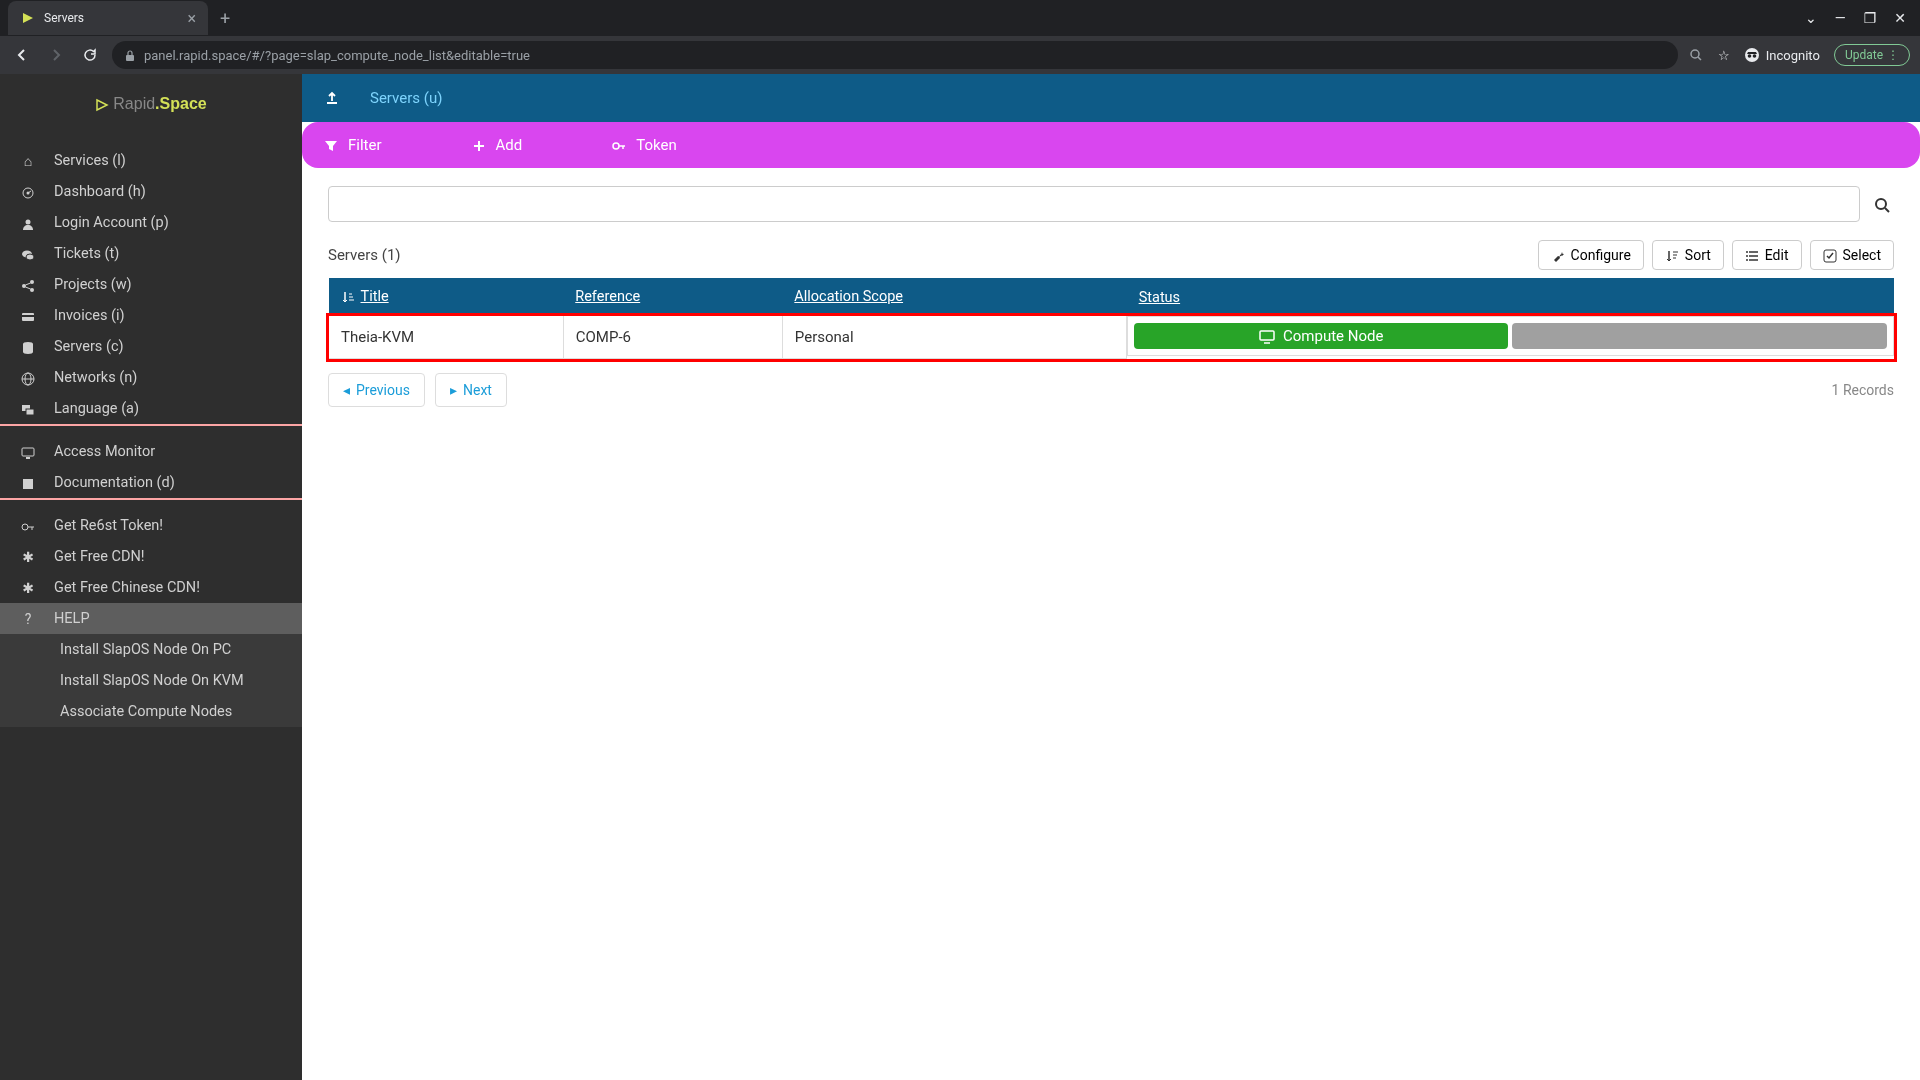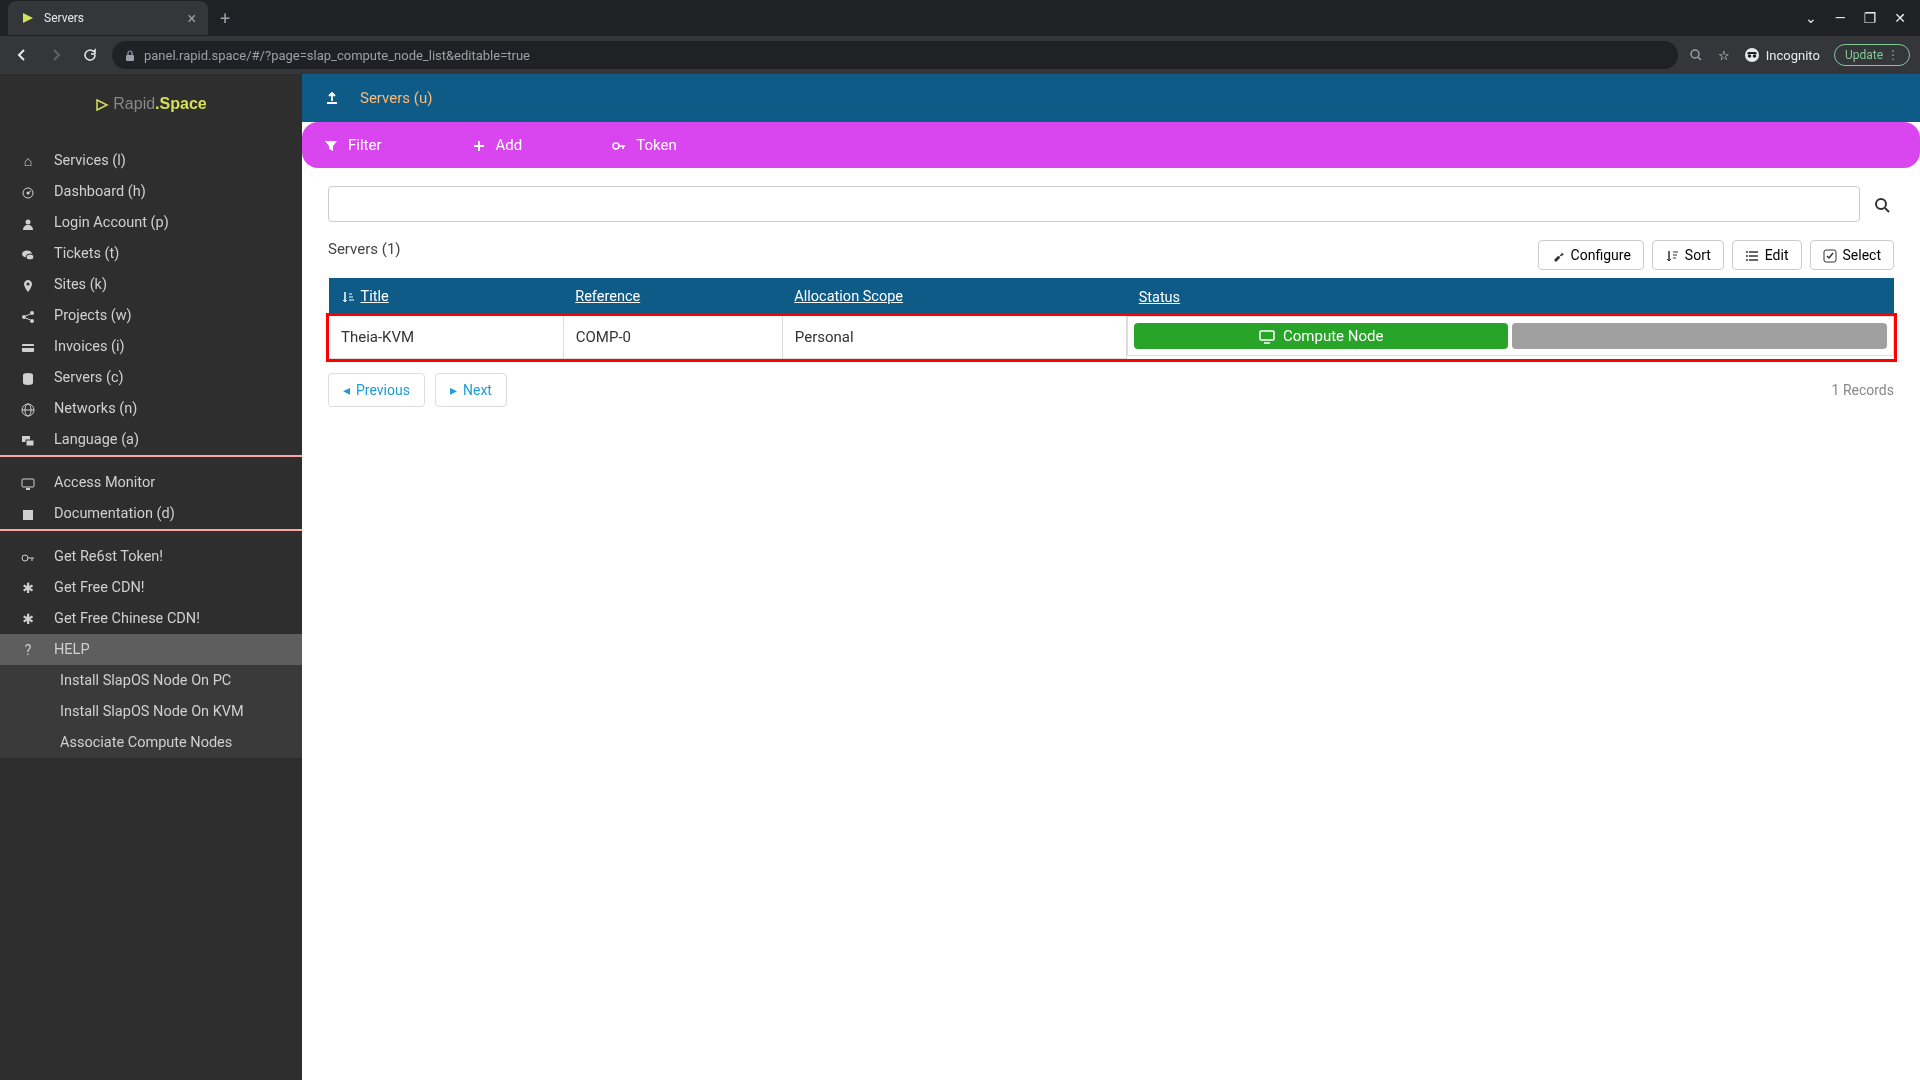--- a/index.html
+++ b/index.html
@@ -33,30 +33,30 @@
 .nav-section { padding-top: 10px; border-top: 1px solid transparent; }
 .nav-section.divided { border-top: 2px solid #fca5a5; }
 .nav-item { display: flex; align-items: center; gap: 16px; padding: 7px 18px; cursor: pointer; }
 .nav-item.sub { padding-left: 60px; background: #3a3a3a; }
 .nav-icon { width: 20px; text-align: center; font-size: 14px; }
 .help-block { background: #5e5e5e; }
 .help-header { display: flex; align-items: center; gap: 16px; padding: 7px 18px; }
 
 
 .main { flex: 1; display: flex; flex-direction: column; background: #fff; }
-.header-bar { background: #0e5b87; color: #fdba74; display: flex; align-items: center; height: 48px; padding: 0 22px; gap: 20px; font-size: 15px; }
+.header-bar { background: #0e5b87; color: #7dd3fc; display: flex; align-items: center; height: 48px; padding: 0 22px; gap: 30px; font-size: 15px; }
 .action-bar { background: #d946ef; color: #fff; display: flex; align-items: center; height: 46px; padding: 17px 22px; gap: 90px; font-size: 15px; border-radius: 16px; }
 .action-item { display: flex; align-items: center; gap: 10px; cursor: pointer; }
 
 .content { padding: 18px 26px; }
 .search-row { display: flex; gap: 10px; align-items: center; margin-bottom: 18px; }
 .search-input { flex: 1; height: 36px; border: 1px solid #ccc; border-radius: 4px; padding: 0 10px; font-size: 14px; }
 .search-btn { width: 24px; font-size: 16px; color: #333; cursor: pointer; text-align: center; }
 
-.table-header-row { display: flex; justify-content: space-between; margin-bottom: 4px; gap: 28px; }
+.table-header-row { display: flex; justify-content: space-between; align-items: center; margin-bottom: 4px; gap: 28px; }
 .table-title { color: #444; font-size: 15px; }
 .table-tools { display: flex; gap: 8px; }
 .tool-btn { border: 1px solid #ccc; border-radius: 4px; padding: 6px 12px; font-size: 14px; display: flex; align-items: center; gap: 6px; cursor: pointer; background: #fff; }
 
 .data-table { width: 100%; border-collapse: collapse; margin-top: 8px; }
 .data-table th { background: #0e5b87; color: #fff; text-align: left; padding: 10px 12px; font-weight: normal; font-size: 14.5px; }
 .data-table th a { color: #fff; text-decoration: underline; }
 .sort-icon { margin-right: 6px; }
 .data-table td { padding: 12px 12px; border: 1px solid #ddd; font-size: 15px; color: #333; }
 .status-cell { padding: 6px !important; display: flex; gap: 4px; }
@@ -181,27 +181,20 @@
         </div>
       <div class="nav-item">
           <span class="nav-icon"><svg width="14" height="14" viewBox="0 0 14 14">
               <ellipse cx="6" cy="6" rx="5" ry="3.5" fill="#d0d0d0"></ellipse>
               <ellipse cx="9" cy="9" rx="4" ry="3" fill="#d0d0d0" stroke="#2e2e2e"></ellipse>
             </svg></span>
           <span>Tickets (t)</span>
         </div>
       <div class="nav-item">
           <span class="nav-icon"><svg width="14" height="14" viewBox="0 0 14 14">
-              <path d="M7 1C5 1 3 3 3 5c0 3 4 8 4 8s4-5 4-8c0-2-2-4-4-4z" fill="#d0d0d0"></path>
-              <circle cx="7" cy="5" r="1.5" fill="#2e2e2e"></circle>
-            </svg></span>
-          <span>Sites (k)</span>
-        </div>
-      <div class="nav-item">
-          <span class="nav-icon"><svg width="14" height="14" viewBox="0 0 14 14">
               <circle cx="3" cy="7" r="2" fill="#d0d0d0"></circle>
               <circle cx="11" cy="3" r="2" fill="#d0d0d0"></circle>
               <circle cx="11" cy="11" r="2" fill="#d0d0d0"></circle>
               <line x1="4.5" y1="6" x2="9.5" y2="4" stroke="#d0d0d0"></line>
               <line x1="4.5" y1="8" x2="9.5" y2="10" stroke="#d0d0d0"></line>
             </svg></span>
           <span>Projects (w)</span>
         </div>
       <div class="nav-item">
           <span class="nav-icon"><svg width="14" height="14" viewBox="0 0 14 14">
@@ -378,21 +371,21 @@
                     <line x1="8" y1="10" x2="13" y2="10" stroke="#fff"></line>
                   </svg></span><a>Title</a></th>
             <th style="width:14%"><a>Reference</a></th>
             <th style="width:22%"><a>Allocation Scope</a></th>
             <th><a>Status</a></th>
           </tr>
         </thead>
         <tbody>
           <tr class="highlight-row">
             <td>Theia-KVM</td>
-            <td>COMP-0</td>
+            <td>COMP-6</td>
             <td>Personal</td>
             <td class="status-cell">
               <div class="status-badge">
                 <span><svg width="16" height="16" viewBox="0 0 16 16">
                       <rect x="1" y="2" width="14" height="9" rx="1" stroke="#fff" fill="none" stroke-width="1.5"></rect>
                       <line x1="5" y1="14" x2="11" y2="14" stroke="#fff" stroke-width="1.5"></line>
                     </svg></span>
                 <span>Compute Node</span>
               </div>
               <div class="status-empty"></div>

